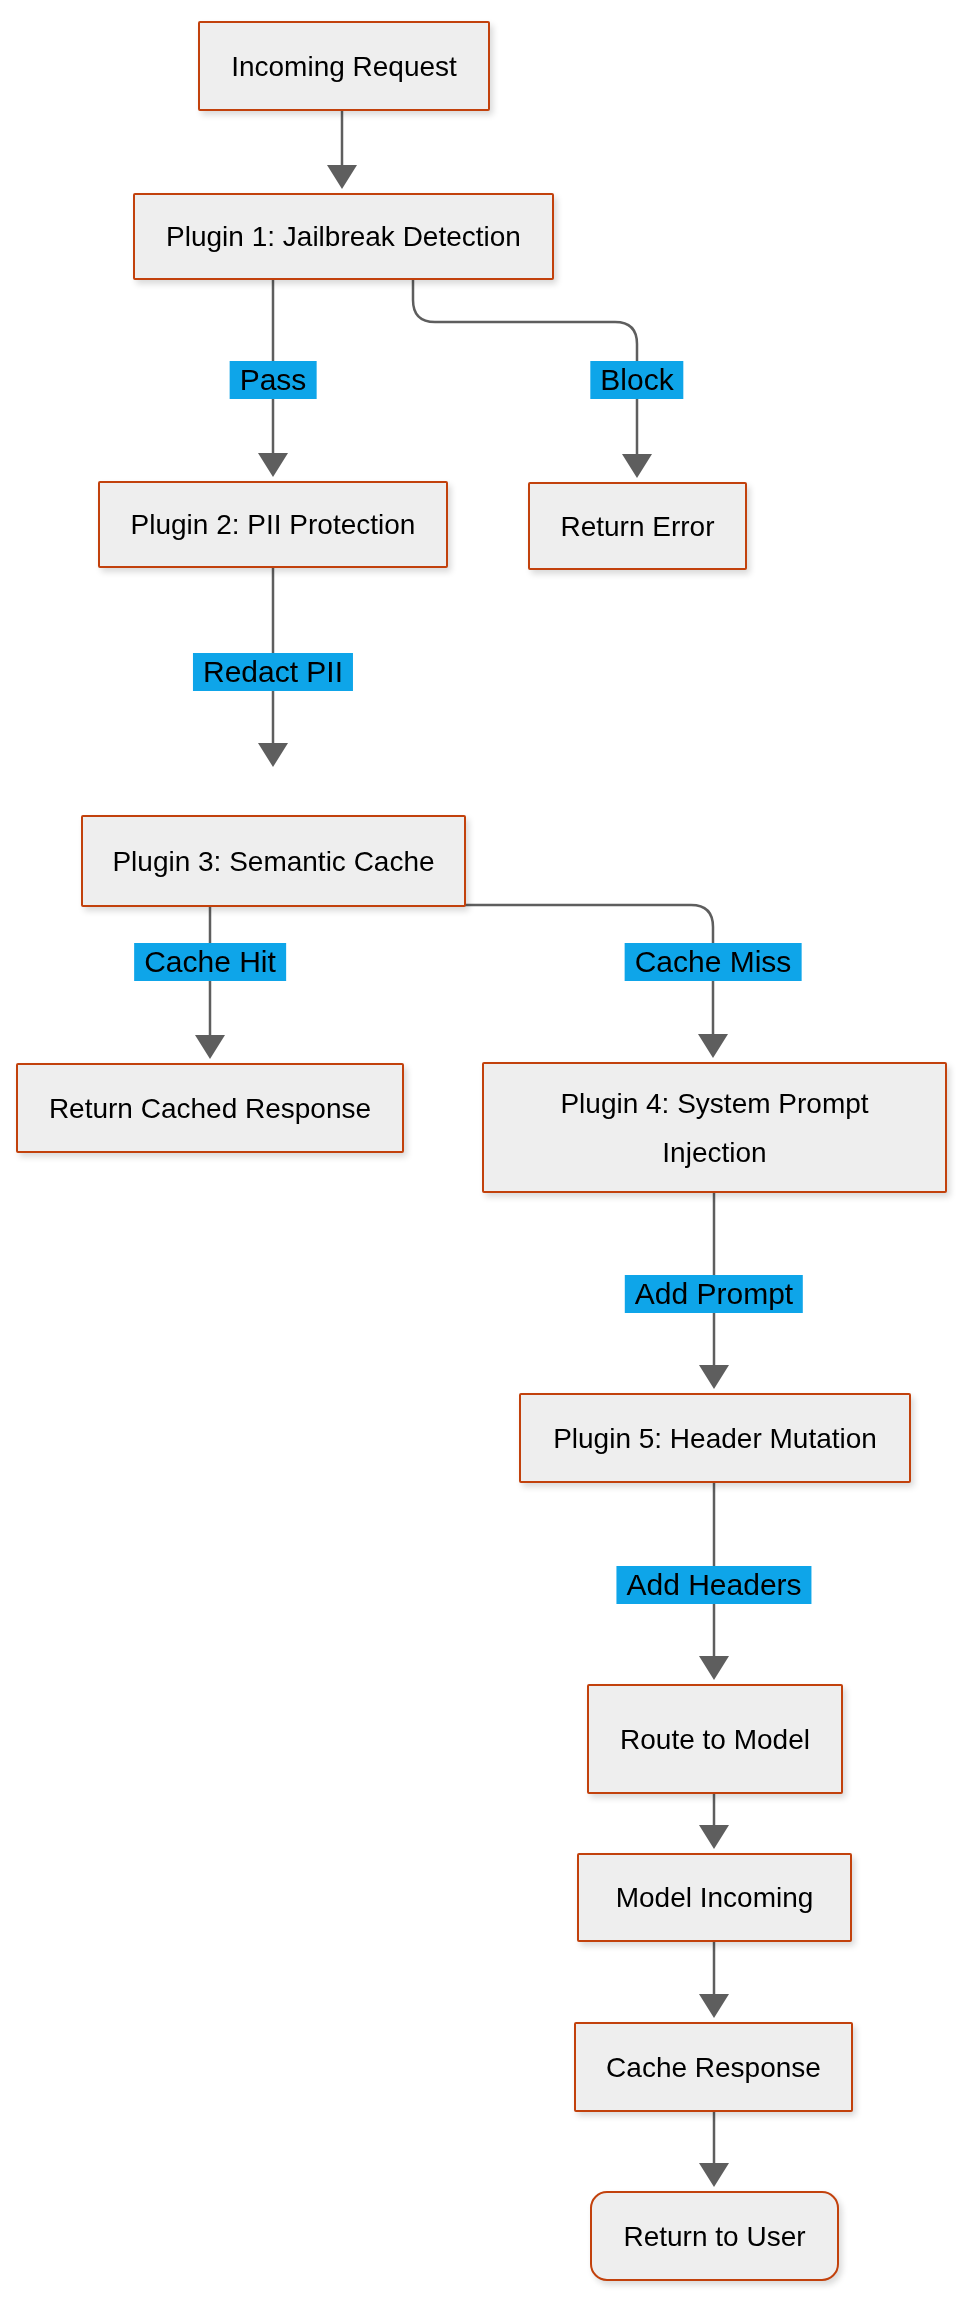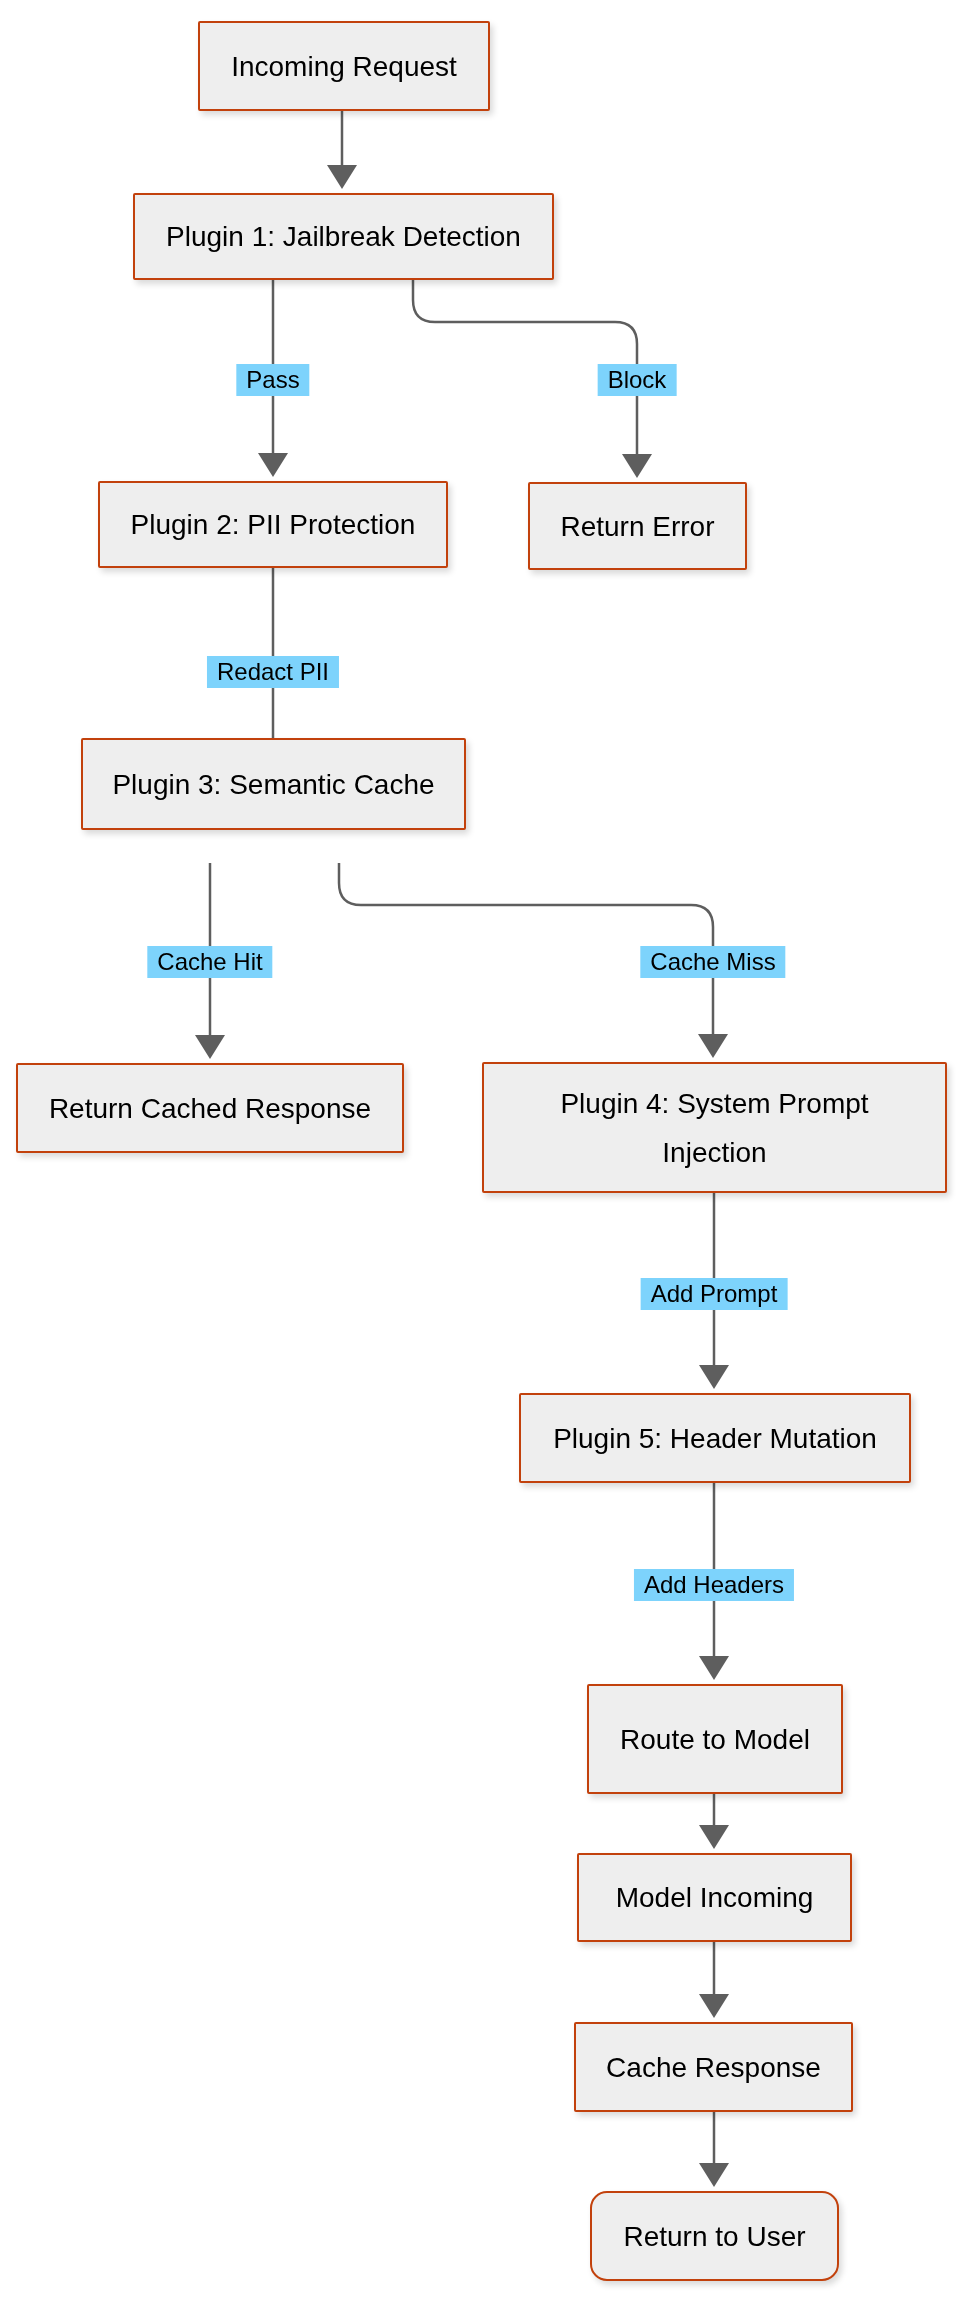--- a/index.html
+++ b/index.html
@@ -44,23 +44,23 @@
     align-items: center;
     justify-content: center;
     text-align: center;
     font-size: 28px;
     line-height: 1.75;
     color: #000000;
   }
   .edge-label {
     position: absolute;
     transform: translate(-50%, -50%);
-    background: #7dd3fc;
+    background: #0ea5e9;
     padding: 2px 10px;
-    font-size: 24px;
+    font-size: 30px;
     white-space: nowrap;
     color: #000000;
   }
 </style>
 </head>
 <body>
 
 <div class="canvas">
 
   <svg class="edges-svg" viewBox="0 0 962 2304" xmlns="http://www.w3.org/2000/svg">
@@ -108,21 +108,21 @@
   </div>
 
   <div class="node" style="left:98px; top:481px; width:350px; height:87px;">
     <span>Plugin 2: PII Protection</span>
   </div>
 
   <div class="node" style="left:528px; top:482px; width:219px; height:88px;">
     <span>Return Error</span>
   </div>
 
-  <div class="node" style="left:81px; top:738px; width:385px; height:92px;">
+  <div class="node" style="left:81px; top:815px; width:385px; height:92px;">
     <span>Plugin 3: Semantic Cache</span>
   </div>
 
   <div class="node" style="left:16px; top:1063px; width:388px; height:90px;">
     <span>Return Cached Response</span>
   </div>
 
   <div class="node" style="left:482px; top:1062px; width:465px; height:131px;">
     <span>Plugin 4: System Prompt</span>
     <span>Injection</span>

